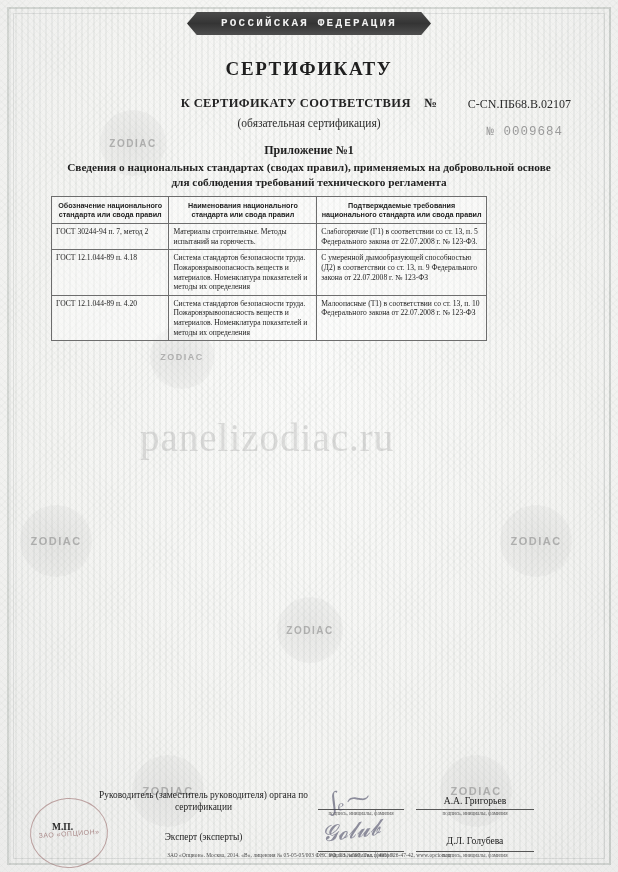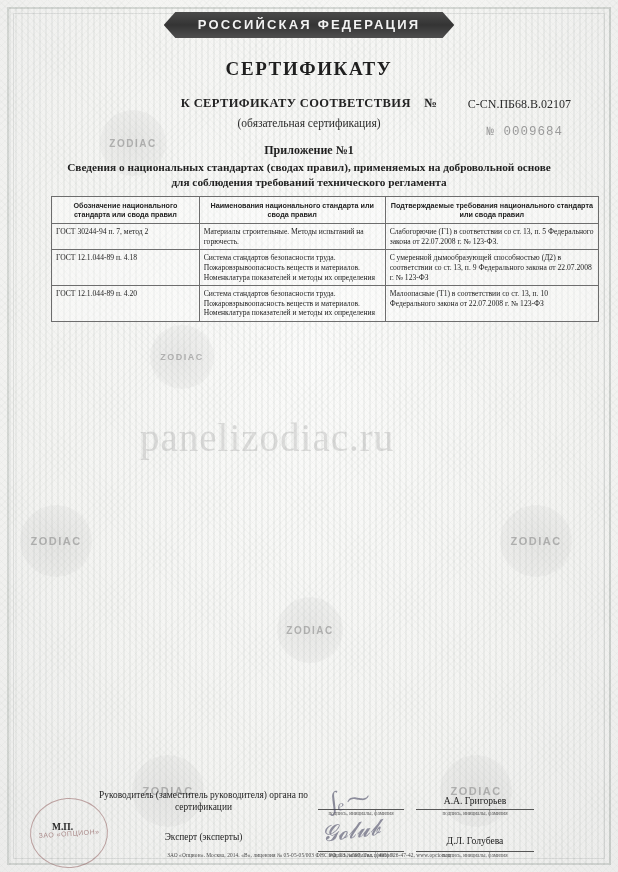--- a/index.html
+++ b/index.html
@@ -51,23 +51,23 @@
   .banner-wrap {
     position: absolute;
     left: 0; right: 0; top: 12px;
     display: flex;
     justify-content: center;
   }
   .banner {
     position: relative;
     background: linear-gradient(180deg, #4a4a4a 0%, #343434 50%, #4e4e4e 100%);
     color: #f2f2f2;
-    font-family: Liberation Sans, sans-serif;
-    font-weight: bold;
-    font-size: 13px;
+    font-family: Liberation Mono, monospace;
+    font-weight: bold;
+    font-size: 11px;
     letter-spacing: 2.2px;
     padding: 5px 34px 6px 34px;
     text-align: center;
     clip-path: polygon(4% 0%, 96% 0%, 100% 50%, 96% 100%, 4% 100%, 0% 50%);
     box-shadow: 0 1px 2px rgba(0,0,0,0.25);
   }
 
   .title-main {
     position: absolute;
     top: 58px; left: 0; right: 0;
@@ -131,21 +131,21 @@
     font-weight: bold;
     line-height: 1.3;
     color: #222;
   }
 
   
   table.std-table {
     position: absolute;
     top: 196px;
     left: 51px;
-    width: 548px;
+    width: 436px;
     border-collapse: collapse;
     font-size: 7.6px;
     font-family: "Liberation Serif", serif;
     background: rgba(255,255,255,0.35);
   }
   table.std-table th,
   table.std-table td {
     border: 1px solid #6d6d6d;
     padding: 3px 4px;
     vertical-align: top;

